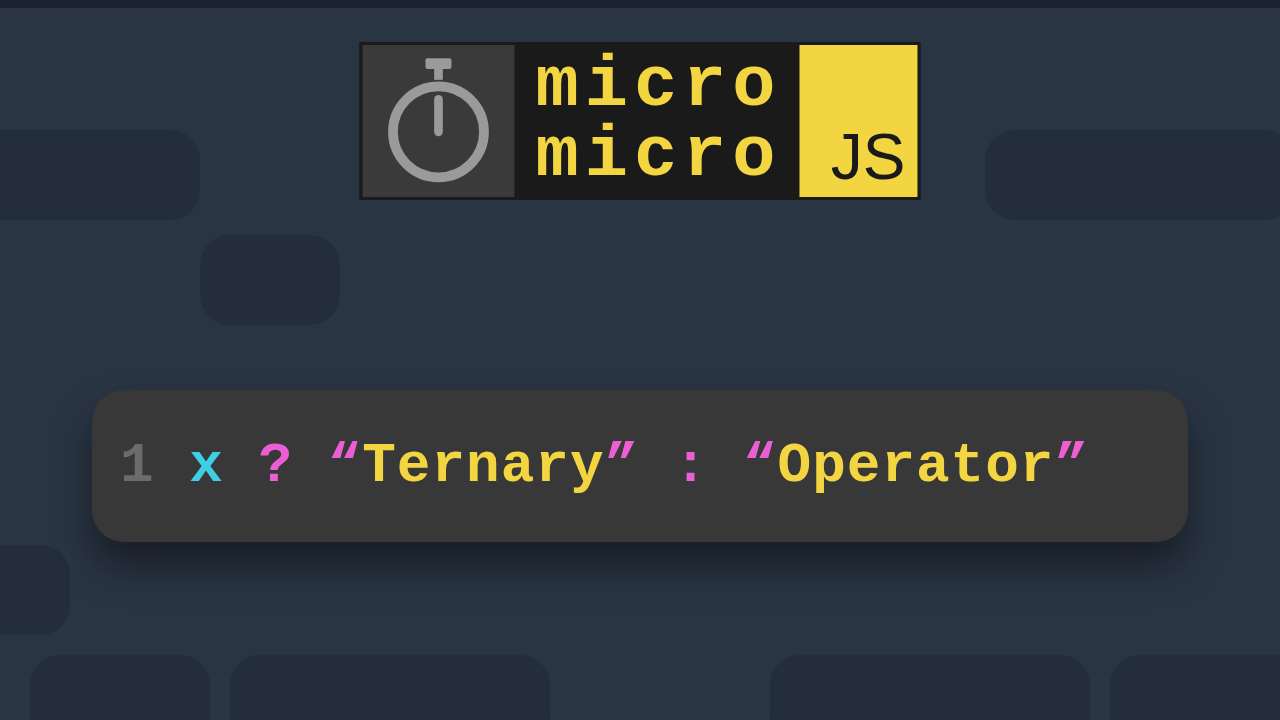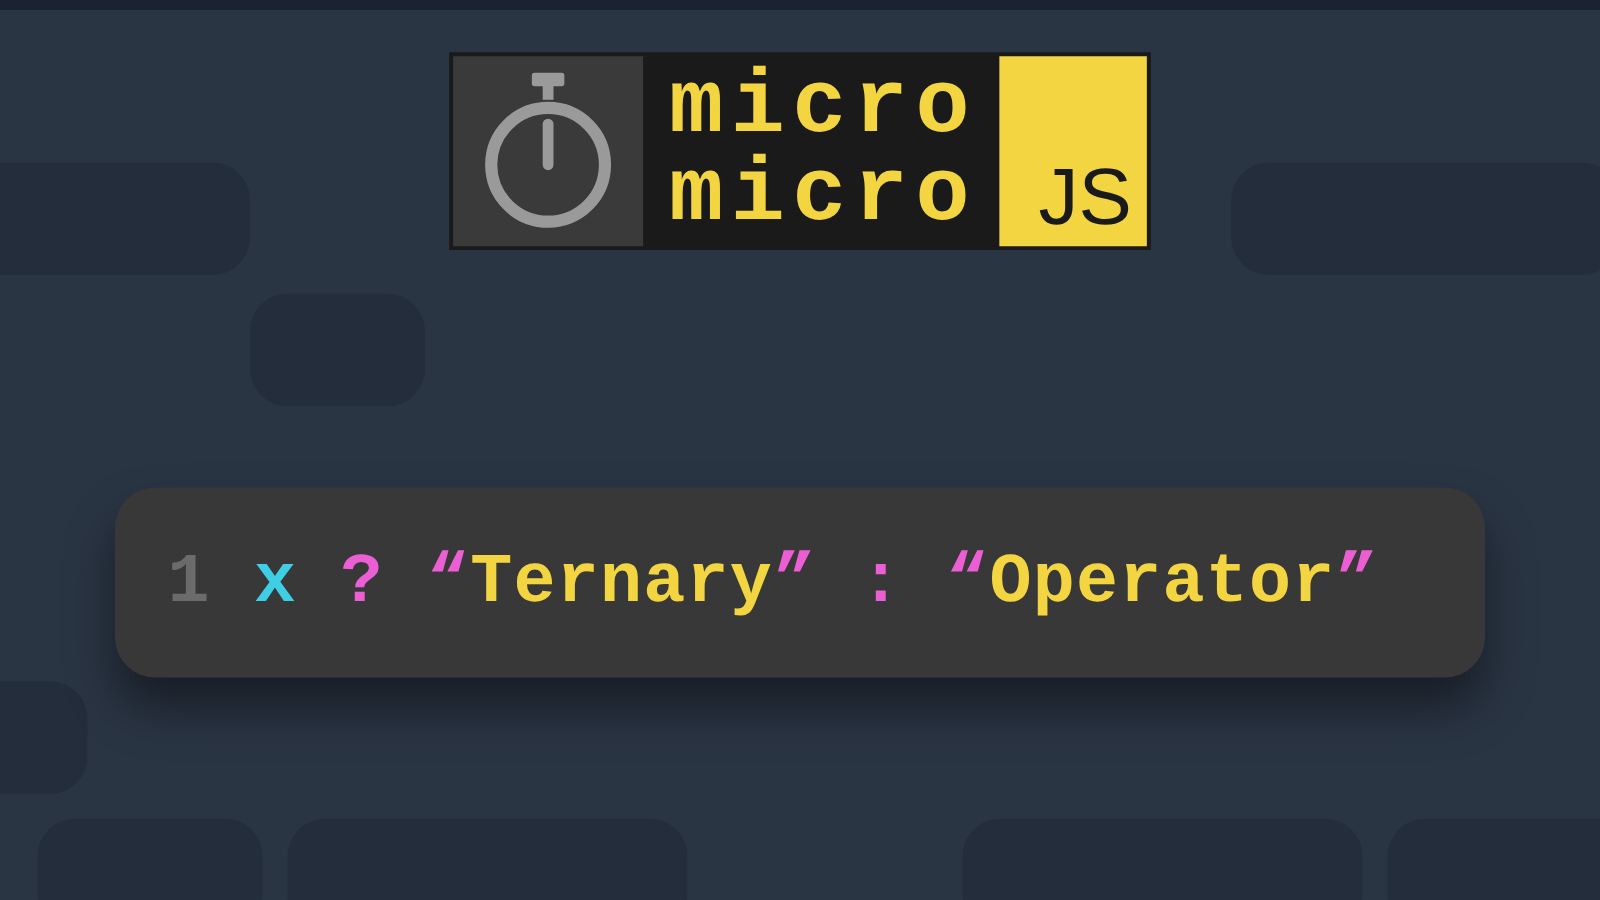--- a/index.html
+++ b/index.html
@@ -79,21 +79,21 @@
     }
 
     
     .code-card {
       position: absolute;
       top: 390px;
       left: 92px;
       right: 92px;
       background: #383838;
       border-radius: 32px;
-      padding: 44px 42px;
+      padding: 44px 28px;
       box-shadow: 0 24px 40px rgba(0,0,0,0.45);
     }
     .code-line {
       font-family: 'Courier New', monospace;
       font-size: 56px;
       font-weight: bold;
       white-space: nowrap;
       letter-spacing: 1px;
     }
     .tok-lineno { color: #6b6b6b; }

